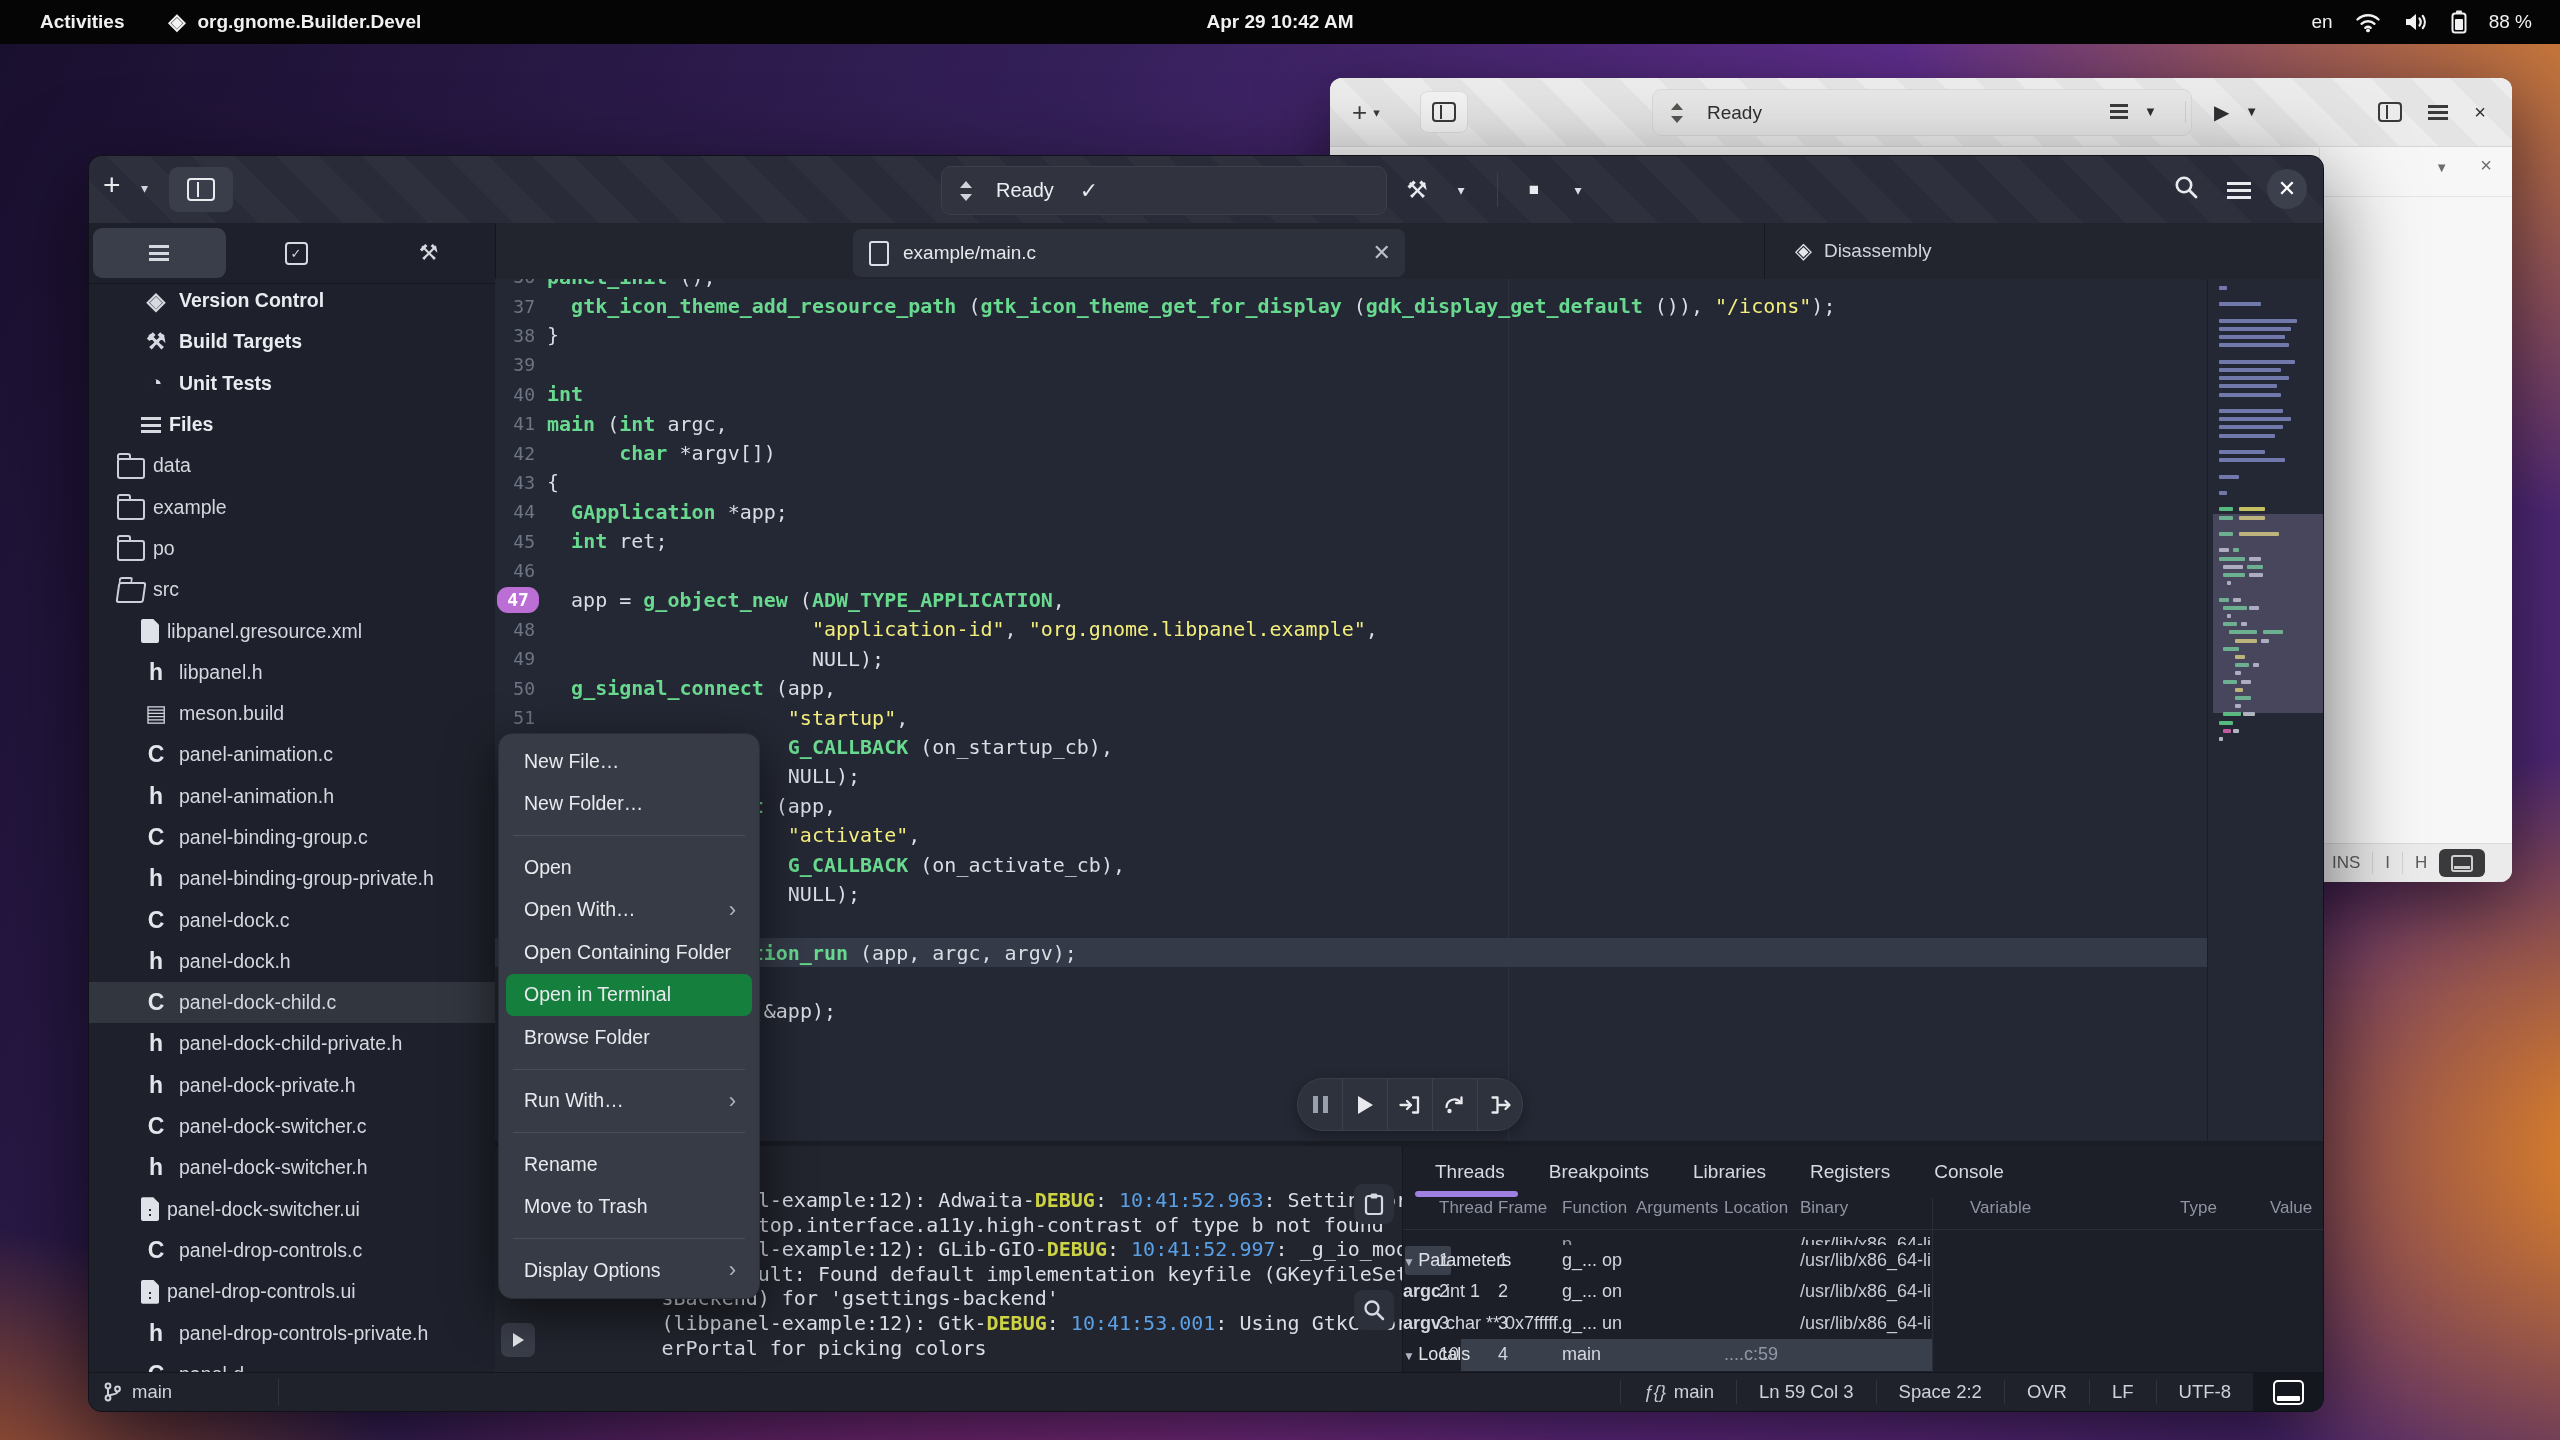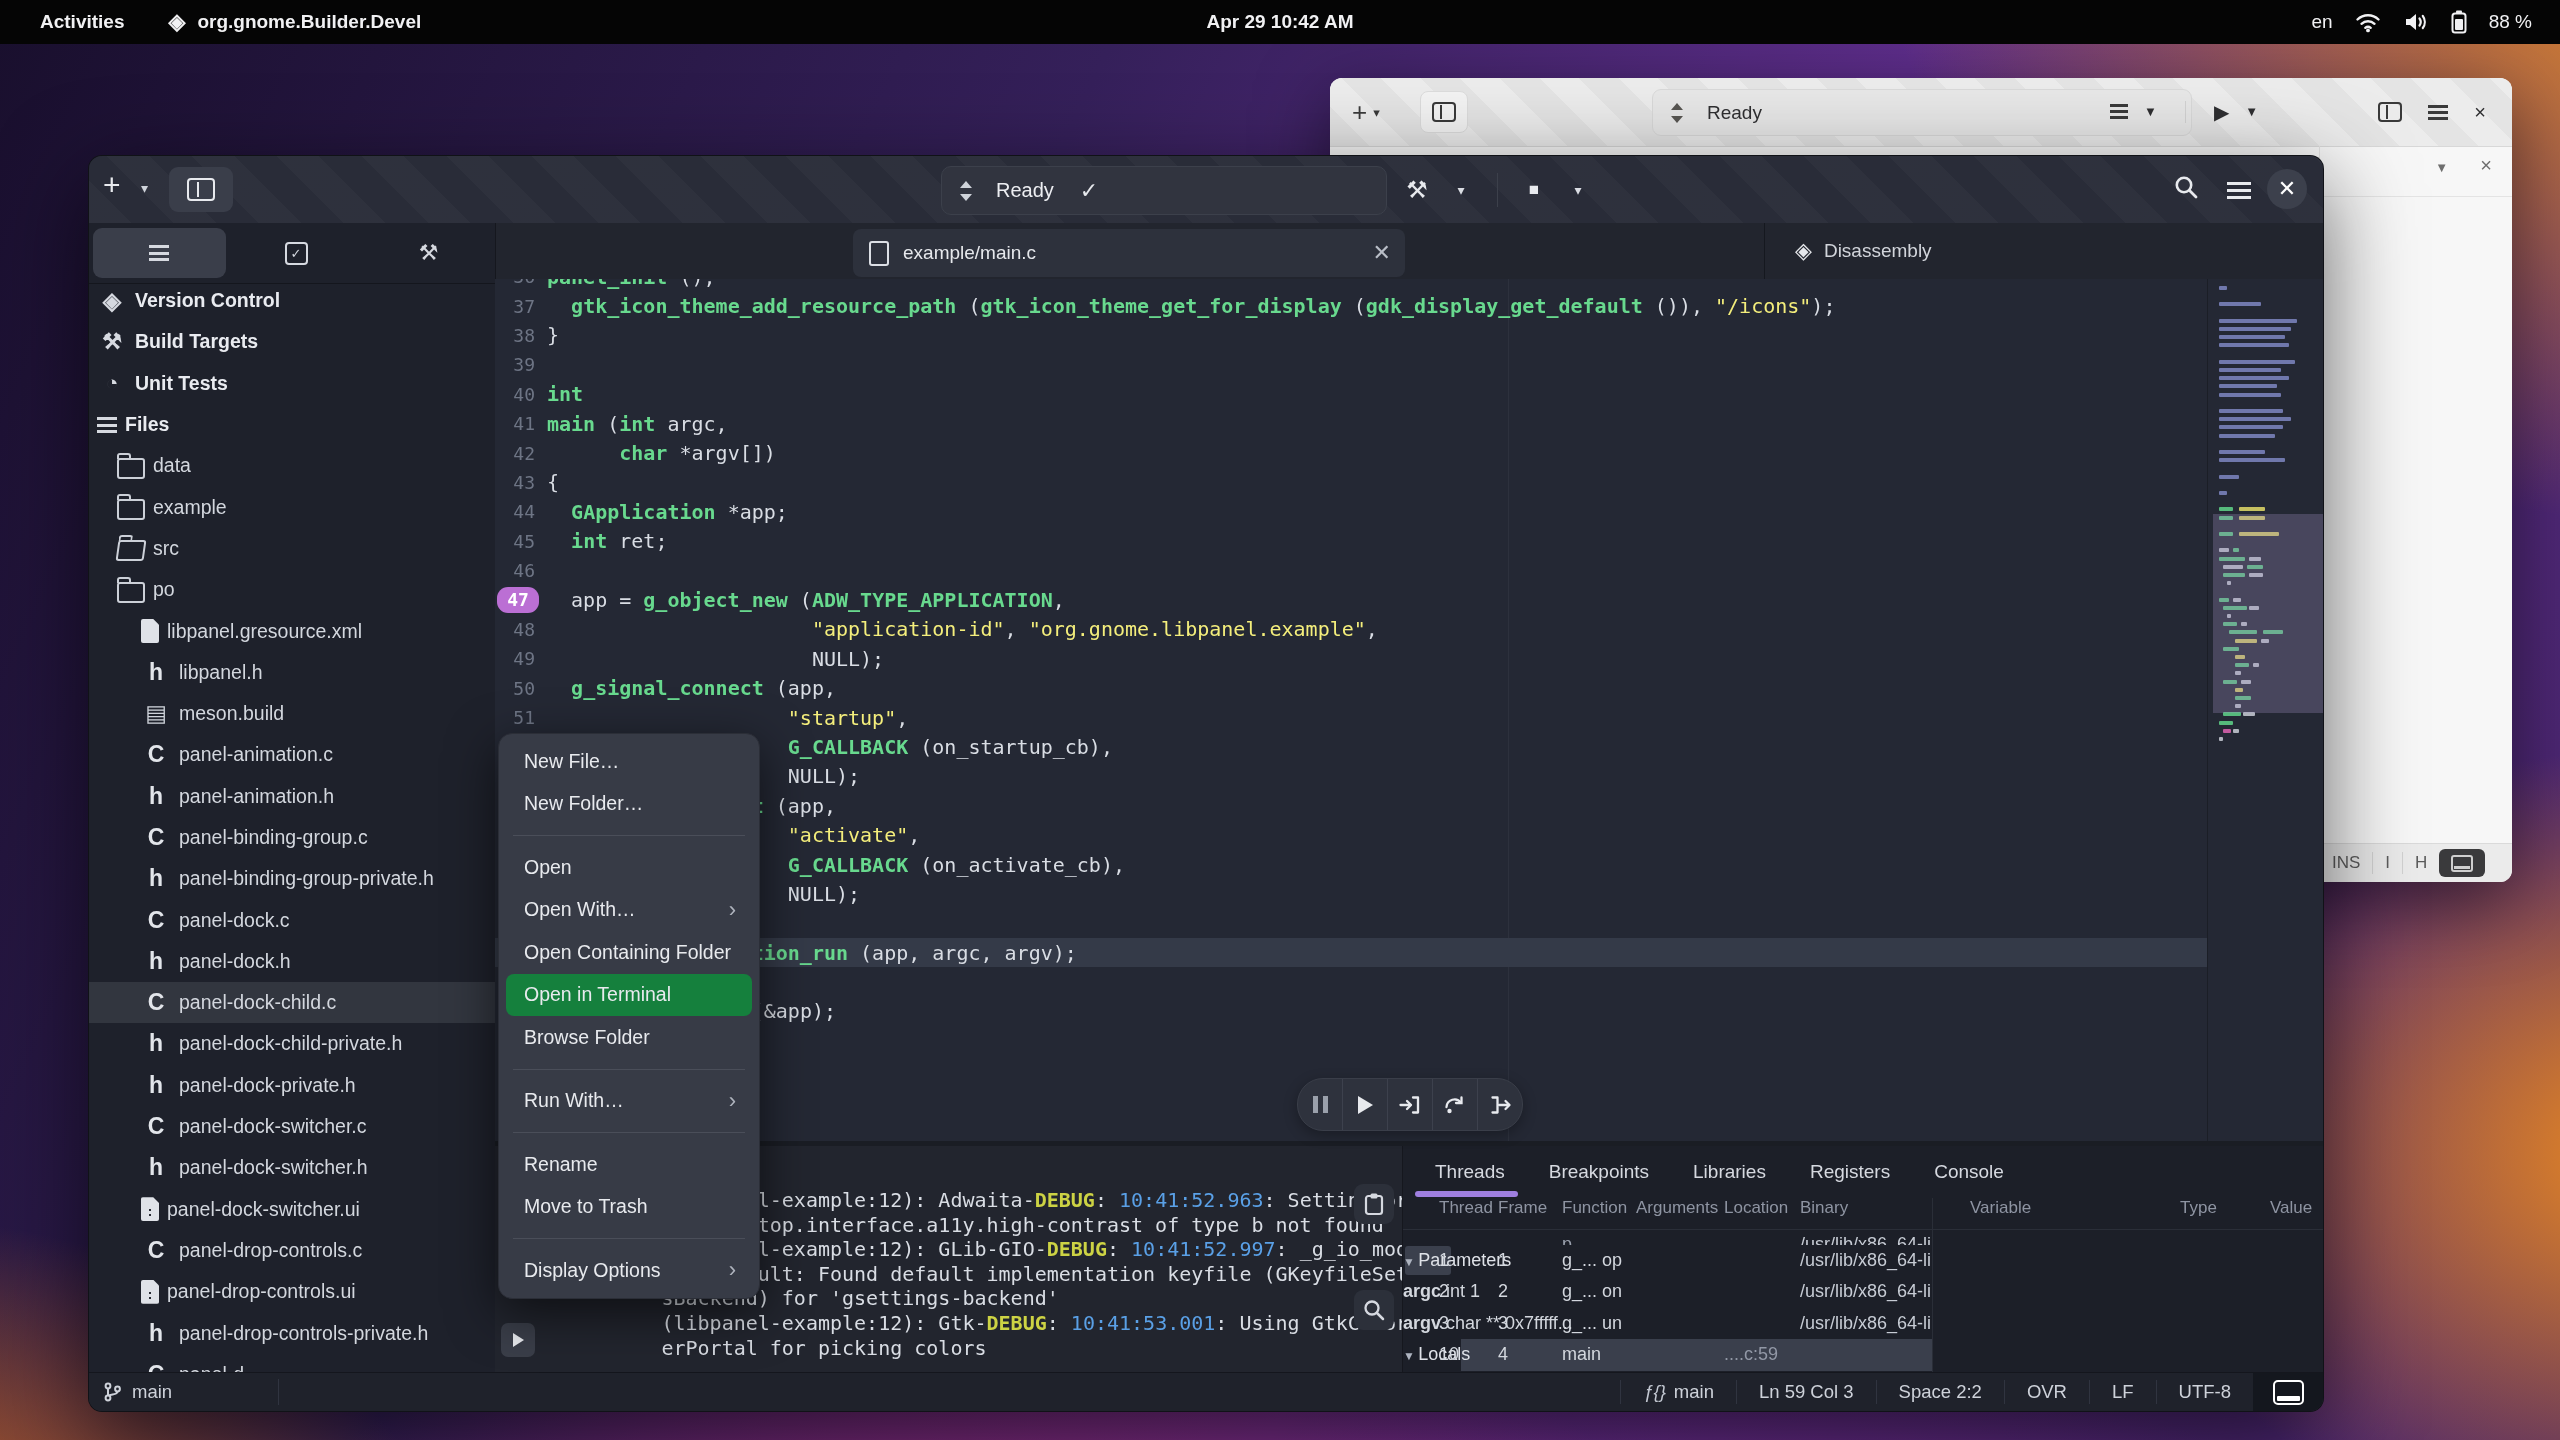--- a/index.html
+++ b/index.html
@@ -91,21 +91,21 @@
   
   .sidebar{position:absolute;left:0;top:67px;width:406px;bottom:38px;background:#1e212b;border-right:1px solid #15171e;overflow:hidden;}
   .side-tabs{position:absolute;left:0;top:0;width:406px;height:60px;border-bottom:1px solid #14161d;display:flex;}
   .side-tab{flex:1;display:flex;align-items:center;justify-content:center;}
   .side-tab.active{background:#3a3e4a;border-radius:9px;margin:5px 4px;}
   .bars{width:20px;height:16px;background:repeating-linear-gradient(#d6d9e0 0 3px,transparent 3px 6.6px);}
   .checkbox-ic{width:19px;height:19px;border:2px solid #d6d9e0;border-radius:4px;display:flex;align-items:center;justify-content:center;font-size:13px;color:#d6d9e0;}
   .glyph{color:#d6d9e0;}
   .tree{position:absolute;left:0;top:57px;right:0;}
   .tree-item{height:41.3px;display:flex;align-items:center;font-size:19.5px;color:#d3d7de;}
-  .tree-item.section{font-weight:600;color:#e9ebf0;}
+  .tree-item.section{font-weight:600;color:#e9ebf0;margin-left:44px;}
   .tree-item.lvl0{padding-left:8px;}
   .tree-item.lvl1{padding-left:28px;}
   .tree-item.lvl2{padding-left:52px;}
   .tree-item.hover{background:#32363f;}
   .tree-icon{width:30px;height:30px;display:flex;align-items:center;justify-content:center;flex:none;position:relative;}
   .tree-label{margin-left:8px;white-space:nowrap;}
   .ic-vcs::after{content:"◈";font-size:24px;color:#d6d9e0;}
   .ic-build::after{content:"⚒";font-size:22px;color:#d6d9e0;}
   .ic-tests::after{content:"◔";font-size:21px;color:#d6d9e0;}
   .ic-listicon{width:20px;height:16px;background:repeating-linear-gradient(#d6d9e0 0 3px,transparent 3px 6.6px);}
@@ -371,27 +371,27 @@
           <span class="tree-icon ic-folder"></span>
           <span class="tree-label">data</span>
         </div>
 
         <div class="tree-item lvl1">
           <span class="tree-icon ic-folder"></span>
           <span class="tree-label">example</span>
         </div>
 
         <div class="tree-item lvl1">
+          <span class="tree-icon ic-folder"></span>
+          <span class="tree-label">po</span>
+        </div>
+
+        <div class="tree-item lvl1">
           <span class="tree-icon ic-folder-open"></span>
           <span class="tree-label">src</span>
-        </div>
-
-        <div class="tree-item lvl1">
-          <span class="tree-icon ic-folder"></span>
-          <span class="tree-label">po</span>
         </div>
 
         <div class="tree-item lvl2">
           <span class="tree-icon ic-file"></span>
           <span class="tree-label">libpanel.gresource.xml</span>
         </div>
 
         <div class="tree-item lvl2">
           <span class="tree-icon ic-h"></span>
           <span class="tree-label">libpanel.h</span>

